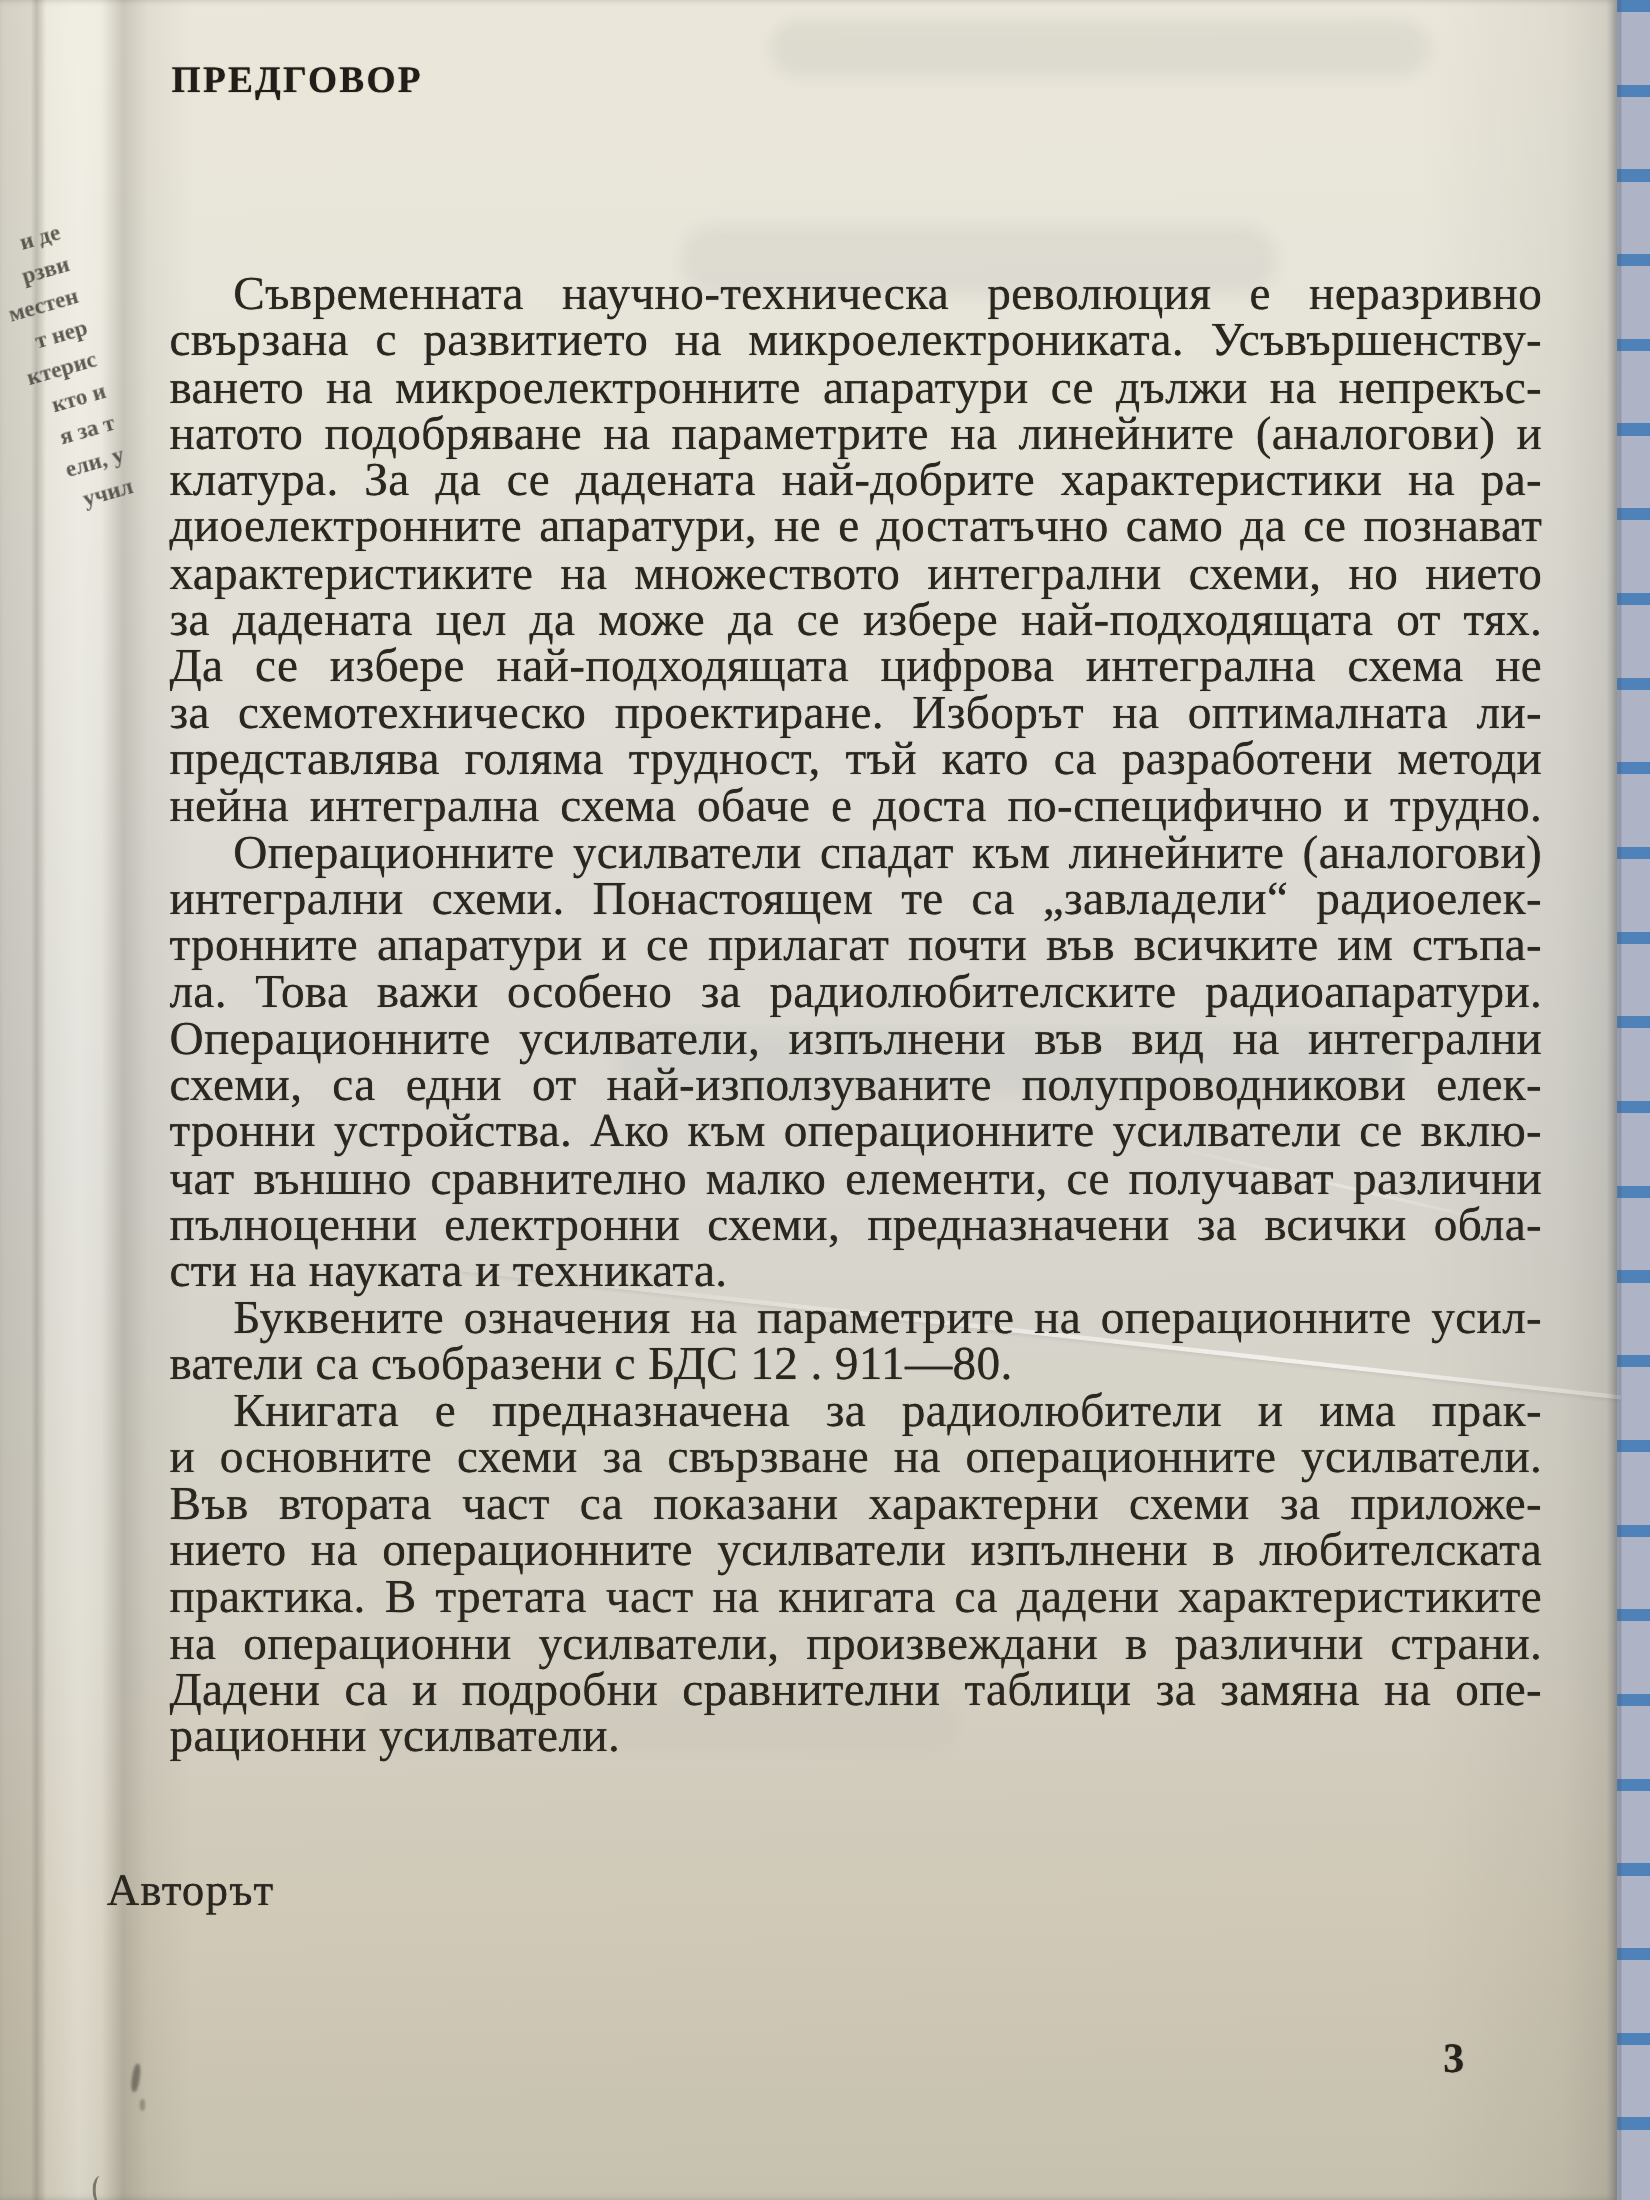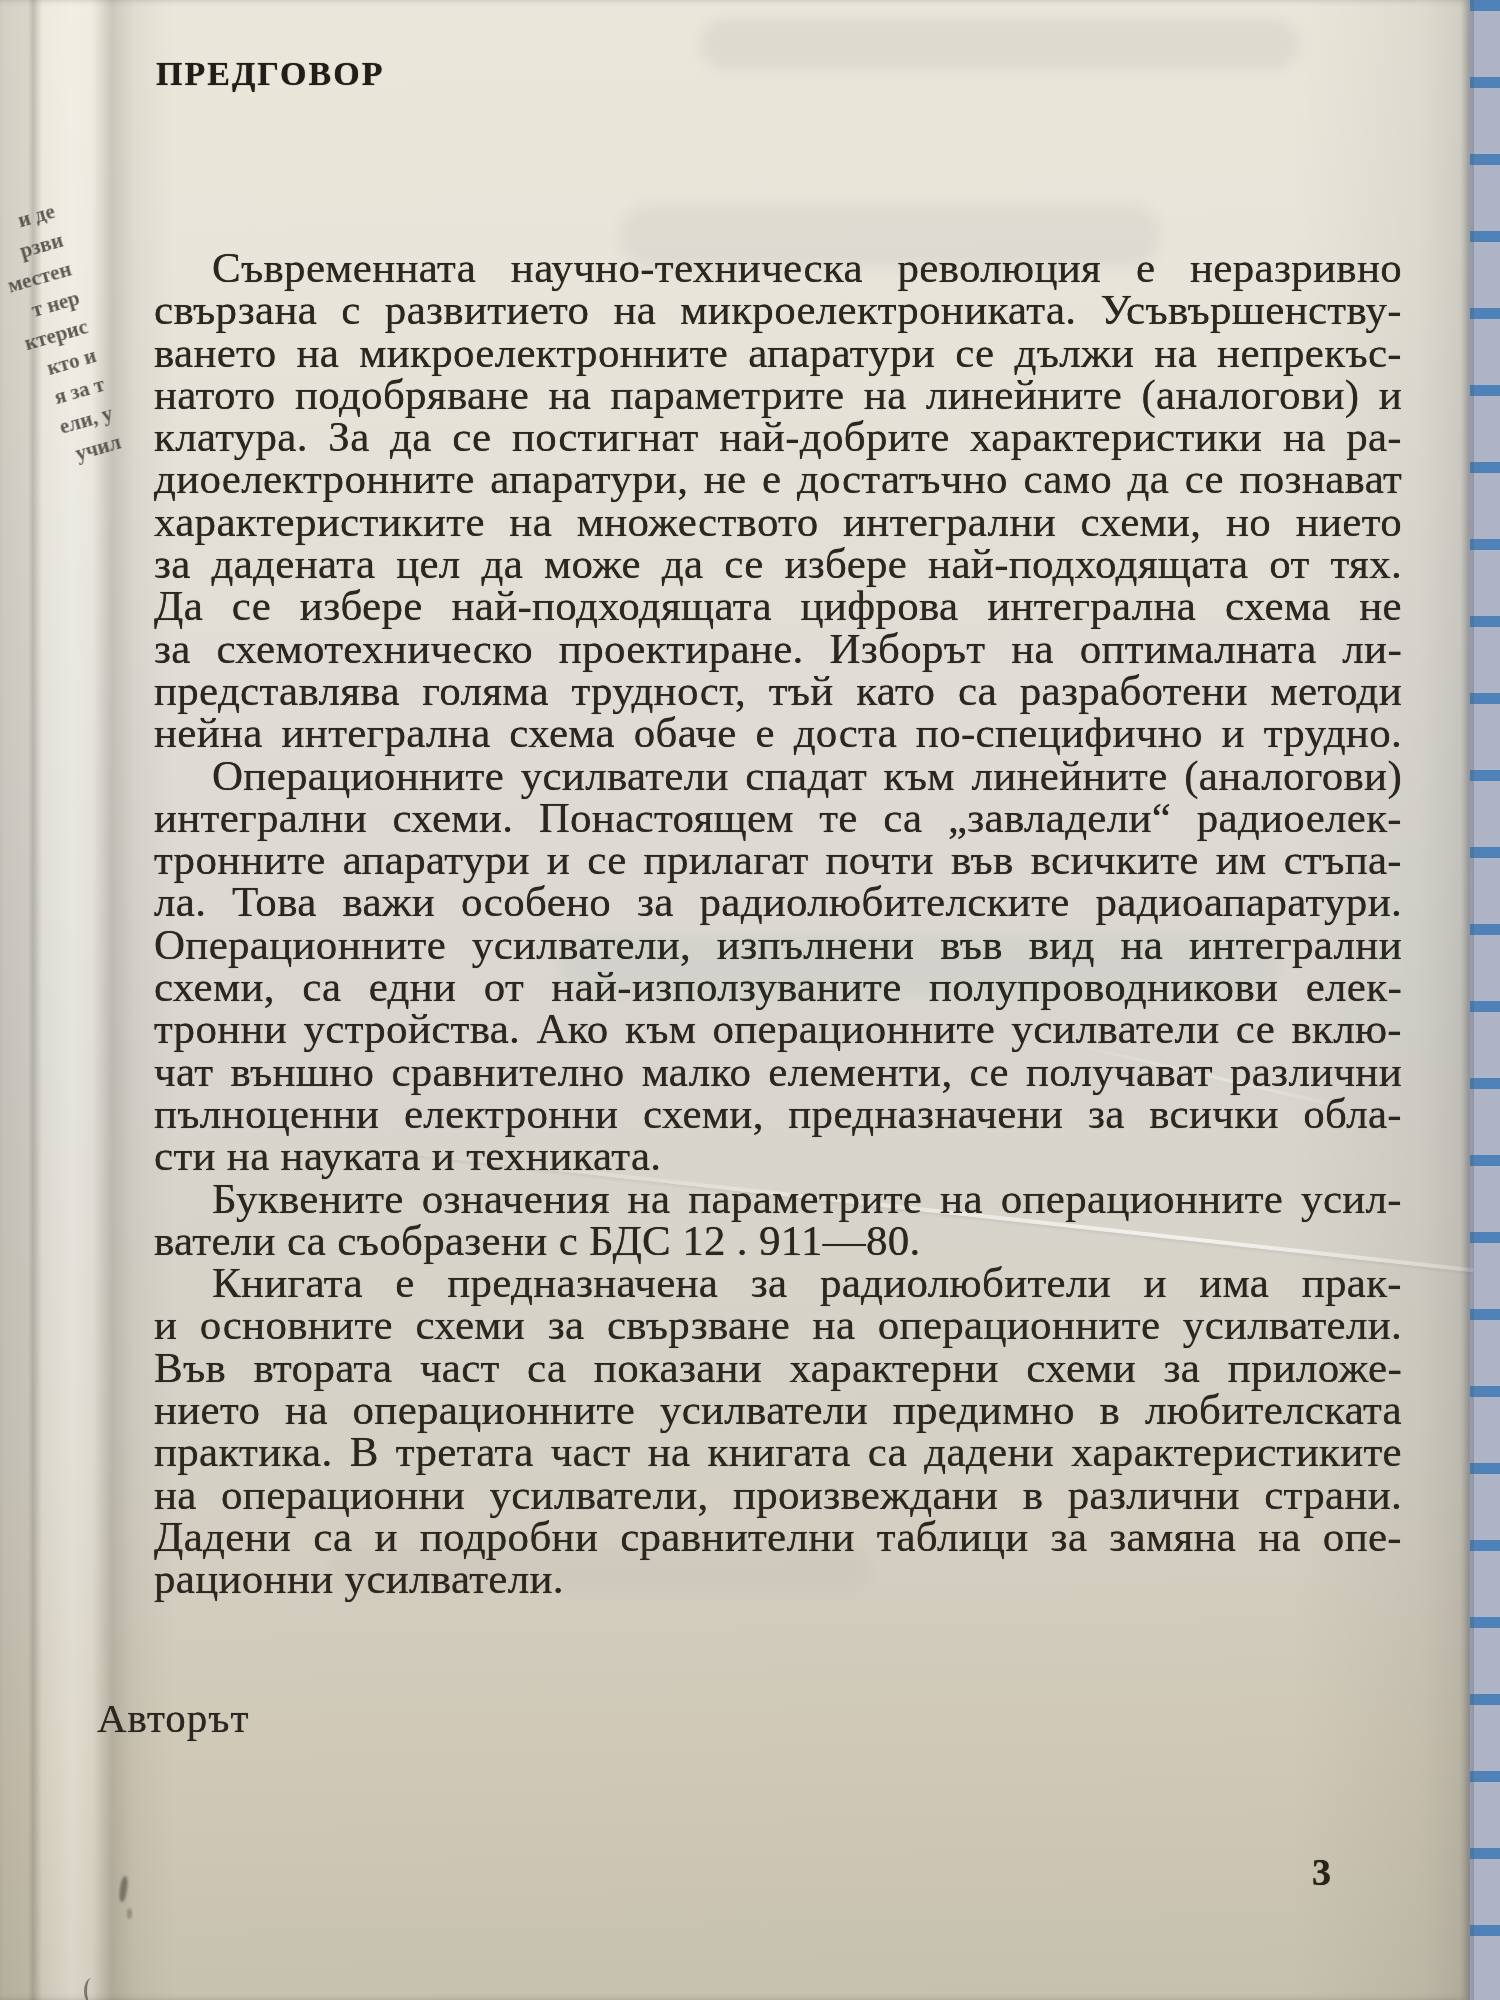--- a/index.html
+++ b/index.html
@@ -118,21 +118,21 @@
     <div class="ghost g3"></div>
     <div class="ghost g4"></div>
     <div class="crease long"></div>
     <div class="crease short"></div>
     <div class="page-title">ПРЕДГОВОР</div>
     <div class="text-block">
         <div class="line indent">Съвременната научно-техническа революция е неразривно</div>
         <div class="line">свързана с развитието на микроелектрониката. Усъвършенству-</div>
         <div class="line">ването на микроелектронните апаратури се дължи на непрекъс-</div>
         <div class="line">натото подобряване на параметрите на линейните (аналогови) и</div>
-        <div class="line">клатура. За да се постигнат най-добрите характеристики на ра-</div>
+        <div class="line">клатура. За да се дадената най-добрите характеристики на ра-</div>
         <div class="line">диоелектронните апаратури, не е достатъчно само да се познават</div>
         <div class="line">характеристиките на множеството интегрални схеми, но нието</div>
         <div class="line">за дадената цел да може да се избере най-подходящата от тях.</div>
         <div class="line">Да се избере най-подходящата цифрова интегрална схема не</div>
         <div class="line">за схемотехническо проектиране. Изборът на оптималната ли-</div>
         <div class="line">представлява голяма трудност, тъй като са разработени методи</div>
         <div class="line">нейна интегрална схема обаче е доста по-специфично и трудно.</div>
         <div class="line indent">Операционните усилватели спадат към линейните (аналогови)</div>
         <div class="line">интегрални схеми. Понастоящем те са „завладели“ радиоелек-</div>
         <div class="line">тронните апаратури и се прилагат почти във всичките им стъпа-</div>
@@ -141,21 +141,21 @@
         <div class="line">схеми, са едни от най-използуваните полупроводникови елек-</div>
         <div class="line">тронни устройства. Ако към операционните усилватели се вклю-</div>
         <div class="line">чат външно сравнително малко елементи, се получават различни</div>
         <div class="line">пълноценни електронни схеми, предназначени за всички обла-</div>
         <div class="line short">сти на науката и техниката.</div>
         <div class="line indent">Буквените означения на параметрите на операционните усил-</div>
         <div class="line short">ватели са съобразени с БДС 12 . 911—80.</div>
         <div class="line indent">Книгата е предназначена за радиолюбители и има прак-</div>
         <div class="line">и основните схеми за свързване на операционните усилватели.</div>
         <div class="line">Във втората част са показани характерни схеми за приложе-</div>
-        <div class="line">нието на операционните усилватели предимно в любителската</div>
+        <div class="line">нието на операционните усилватели изпълнени в любителската</div>
         <div class="line">практика. В третата част на книгата са дадени характеристиките</div>
         <div class="line">на операционни усилватели, произвеждани в различни страни.</div>
         <div class="line">Дадени са и подробни сравнителни таблици за замяна на опе-</div>
         <div class="line short">рационни усилватели.</div>
       </div>
     <div class="signature">Авторът</div>
     <div class="folio">3</div>
     <div class="smudge1"></div>
     <div class="smudge2"></div>
     <div class="paren-mark"></div>

